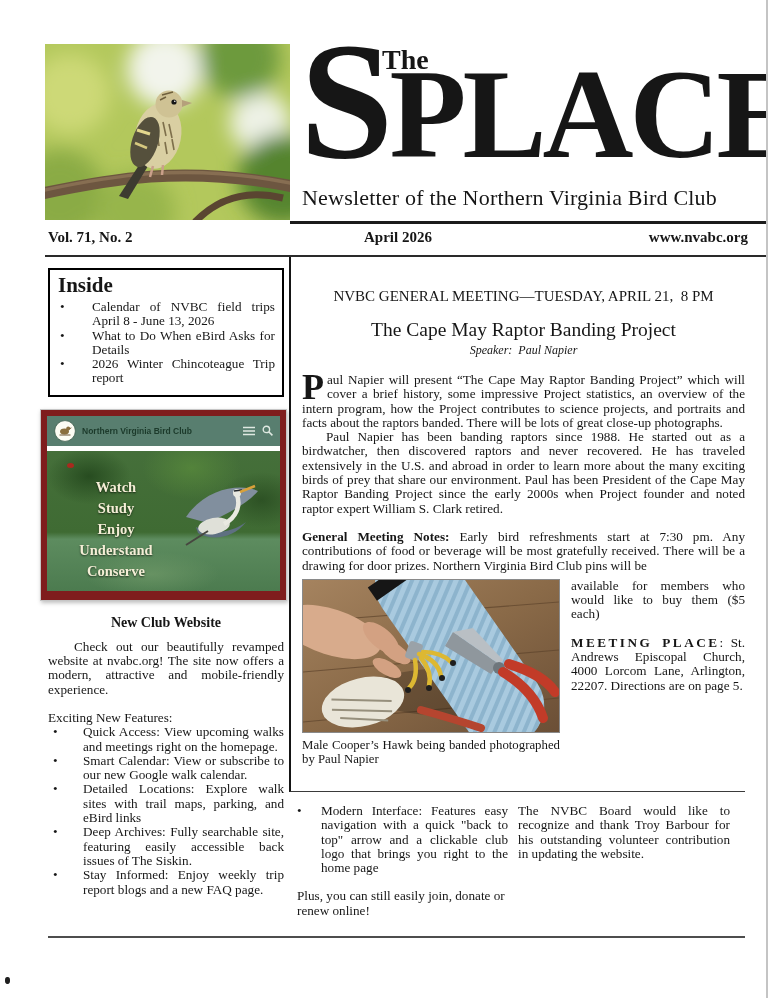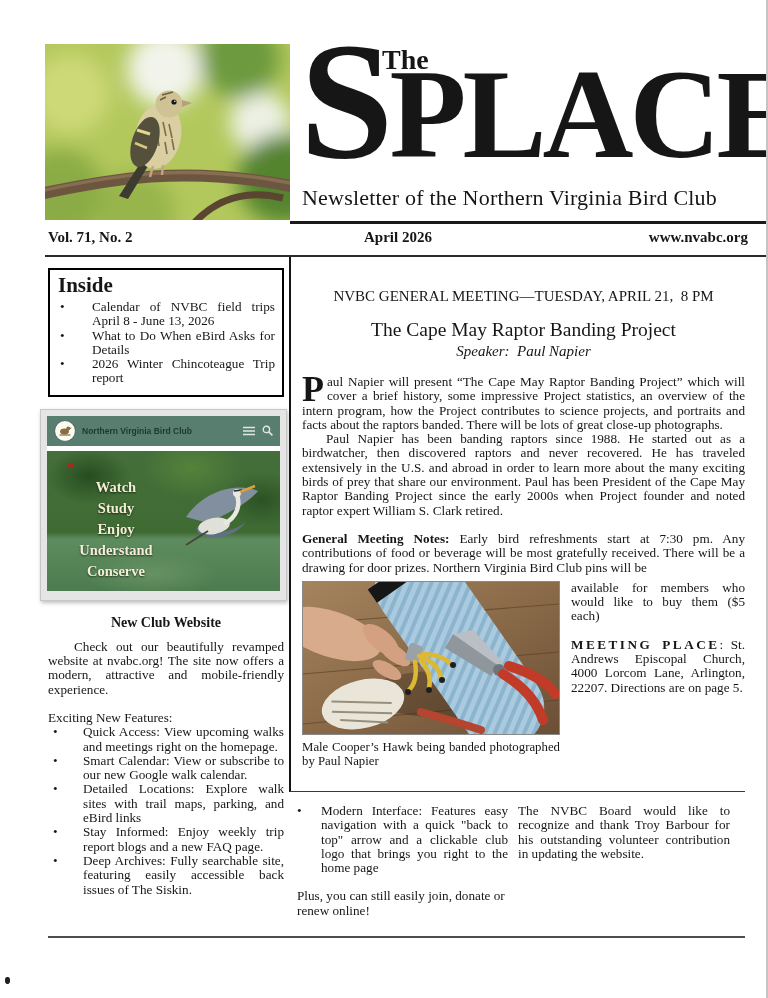--- a/index.html
+++ b/index.html
@@ -27,21 +27,21 @@
 
   
   .left-col{position:absolute;left:48px;top:268px;width:236px;}
   .inside-box{border:2px solid #000;padding:3px 7px 9px 5px;margin-bottom:12px;}
   .inside-title{font-size:21px;font-weight:bold;margin:0 0 2px 3px;}
   .brow{display:flex;margin:0;}
   .brow::before{content:"•";flex:0 0 30px;padding-left:5px;font-size:13.2px;line-height:14.3px;}
   .inside-box .brow::before{flex-basis:32px;}
 
   .site-card{margin:0 0 14px -8px;width:247px;height:192px;border:1px solid #c6c6c6;
-             box-shadow:1px 2px 4px rgba(0,0,0,.25);padding:6px;box-sizing:border-box;background:#e5e5e5;}
+             box-shadow:1px 2px 4px rgba(0,0,0,.25);padding:6px;box-sizing:border-box;background:#7f1d1d;}
   .sc-header{height:30px;background:#587e6f;display:flex;align-items:center;padding:0 7px;gap:6px;}
   .sc-logo{width:22px;height:22px;flex:0 0 auto;}
   .sc-title{font-family:"Liberation Sans",sans-serif;font-size:8.5px;font-weight:bold;color:#1c3a2b;flex:1;}
   .sc-icons{display:flex;align-items:center;gap:7px;}
   .sc-gap{height:5px;background:#fff;}
   .sc-hero{position:relative;height:140px;overflow:hidden;background:
       radial-gradient(60px 40px at 18% 18%, rgba(34,70,28,.85), transparent 70%),
       radial-gradient(70px 45px at 62% 12%, rgba(90,140,60,.7), transparent 70%),
       radial-gradient(60px 40px at 92% 35%, rgba(40,75,32,.8), transparent 70%),
       radial-gradient(90px 30px at 45% 88%, rgba(120,160,110,.55), transparent 75%),
@@ -54,21 +54,21 @@
   .ncw-heading{font-size:14px;font-weight:bold;text-align:center;margin:0 0 9px 0;}
   .ncw-intro{margin:0 0 14px 0;text-indent:26px;}
   .features-label{margin:0 0 0 0;}
 
   
   .meeting-box{position:absolute;left:289px;top:257px;width:456px;height:535px;box-sizing:border-box;
                border-left:2px solid #151515;border-bottom:1px solid #3a3a3a;
                padding:31px 0 0 11px;overflow:hidden;}
   .m-header{text-align:center;font-size:15px;white-space:pre-wrap;}
   .m-title{text-align:center;font-size:19.5px;margin-top:14px;}
-  .m-speaker{text-align:center;font-style:italic;font-size:15px;margin-top:2px;white-space:pre-wrap;}
+  .m-speaker{text-align:center;font-style:italic;font-size:12px;margin-top:2px;white-space:pre-wrap;}
   .meeting-box p{margin:0;}
   .p1{margin-top:15px !important;}
   .dropcap{float:left;font-weight:bold;font-size:36px;line-height:26px;padding:1px 3px 0 0;}
   .notes{margin-top:14px !important;}
   .photo-flow{margin-top:6px;}
   .photo-wrap{float:left;width:258px;margin-right:11px;}
   .hawk-photo{width:256px;height:152px;border:1px solid #8a8a8a;overflow:hidden;}
   .caption{font-size:12.8px;line-height:14.5px;margin-top:5px;}
   .place{margin-top:14px !important;}
   .mp{letter-spacing:2.5px;}
@@ -221,24 +221,24 @@
     <div class="brow">
         <span class="b-txt just">Quick Access: View upcoming walks and meetings right on the homepage.</span>
       </div>
     <div class="brow">
         <span class="b-txt just">Smart Calendar: View or subscribe to our new Google walk calendar.</span>
       </div>
     <div class="brow">
         <span class="b-txt just">Detailed Locations: Explore walk sites with trail maps, parking, and eBird links</span>
       </div>
     <div class="brow">
+        <span class="b-txt just">Deep Archives: Fully searchable site, featuring easily accessible back issues of The Siskin.</span>
+      </div>
+    <div class="brow">
         <span class="b-txt just">Stay Informed: Enjoy weekly trip report blogs and a new FAQ page.</span>
-      </div>
-    <div class="brow">
-        <span class="b-txt just">Deep Archives: Fully searchable site, featuring easily accessible back issues of The Siskin.</span>
       </div>
   </div>
 
   <div class="meeting-box">
     <div class="m-header">NVBC GENERAL MEETING—TUESDAY, APRIL 21,  8 PM</div>
     <div class="m-title">The Cape May Raptor Banding Project</div>
     <div class="m-speaker">Speaker:  Paul Napier</div>
 
     <p class="body-text just p1"><span class="dropcap">P</span><span>aul Napier will present “The Cape May Raptor Banding Project” which will cover a brief history, some impressive Project statistics, an overview of the intern program, how the Project contributes to science projects, and portraits and facts about the raptors banded. There will be lots of great close-up photographs.</span></p>
     <p class="body-text just" style="text-indent:24px;">Paul Napier has been banding raptors since 1988. He started out as a birdwatcher, then discovered raptors and never recovered. He has traveled extensively in the U.S. and abroad in order to learn more about the many exciting birds of prey that share our environment. Paul has been President of the Cape May Raptor Banding Project since the early 2000s when Project founder and noted raptor expert William S. Clark retired.</p>

